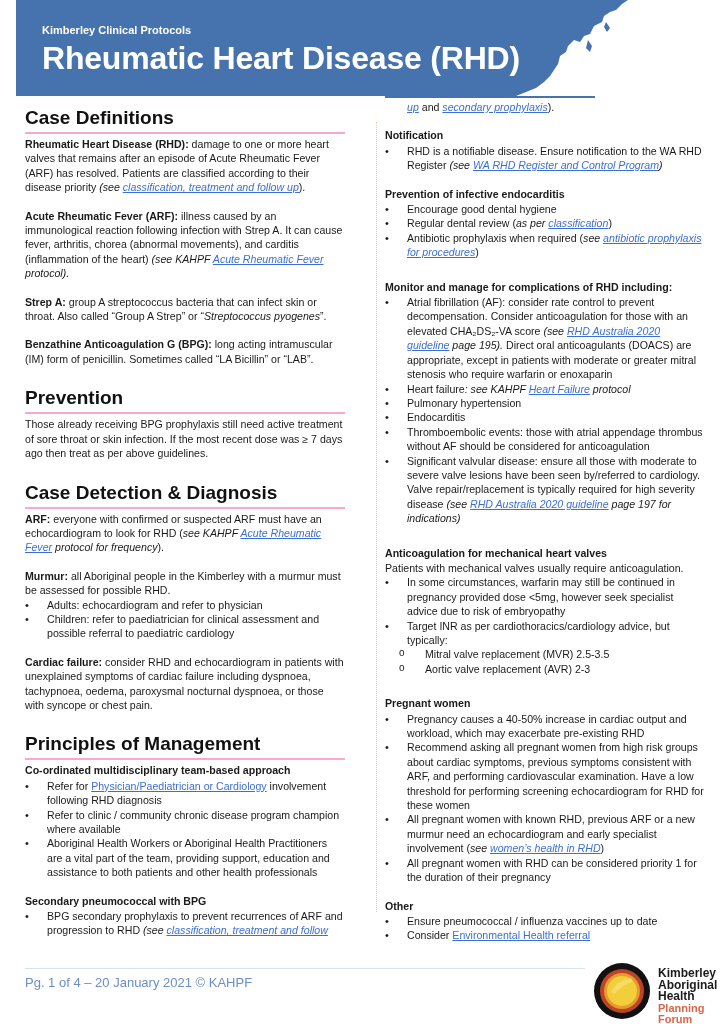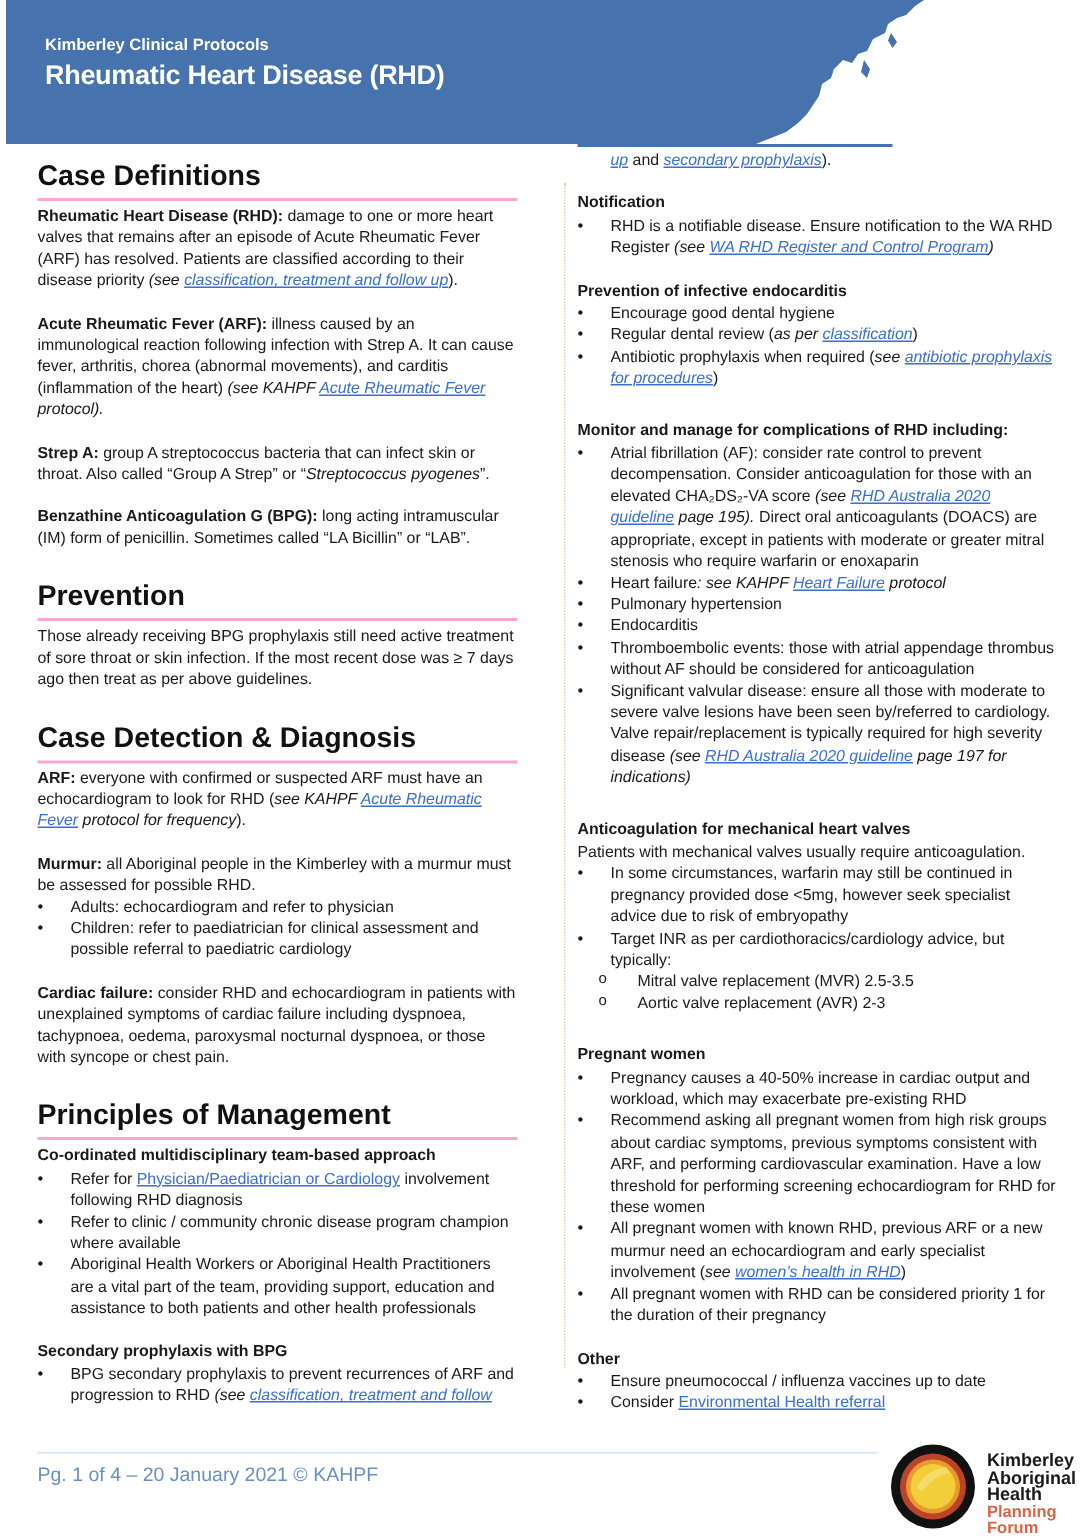--- a/index.html
+++ b/index.html
@@ -1,29 +1,29 @@
 <!DOCTYPE html>
 <html><head>
 <meta charset="utf-8">
 <style>
   * { box-sizing: border-box; margin: 0; padding: 0; }
   html, body { width: 728px; height: 1024px; background: #ffffff; overflow: hidden; }
   body { font-family: "Liberation Sans", sans-serif; color: #1a1a1a; position: relative; }
 
   .header {
-    position: absolute; left: 4px; top: 0; width: 664px; height: 96px;
+    position: absolute; left: 16px; top: 0; width: 664px; height: 96px;
     background: #4673ad; overflow: hidden;
   }
   .header .subtitle {
     position: absolute; left: 26px; top: 24px;
     color: #ffffff; font-size: 11px; font-weight: bold;
   }
   .header .title {
     position: absolute; left: 26px; top: 40px;
-    color: #ffffff; font-size: 18px; font-weight: bold; letter-spacing: -0.2px;
+    color: #ffffff; font-size: 32px; font-weight: bold; letter-spacing: -0.2px;
   }
   .header svg.map { position: absolute; right: 0; top: 0; }
 
   .col { position: absolute; top: 96px; font-size: 10.6px; line-height: 14.4px; }
   .col-left { left: 25px; width: 320px; }
   .col-right { left: 385px; width: 320px; }
 
   h2.section {
     font-size: 19px; font-weight: bold; color: #111;
     padding-bottom: 2px; border-bottom: 2px solid #f9a8d4;
@@ -138,21 +138,21 @@
 
   <section>
     <h2 class="section">Principles of Management</h2>
     <h3 class="sub">Co-ordinated multidisciplinary team-based approach</h3>
     <ul class="bul">
       <li><span>Refer for </span><a class="link plain">Physician/Paediatrician or Cardiology</a><span> involvement following RHD diagnosis</span></li>
       <li>Refer to clinic / community chronic disease program champion where available</li>
       <li>Aboriginal Health Workers or Aboriginal Health Practitioners are a vital part of the team, providing support, education and assistance to both patients and other health professionals</li>
     </ul>
     <div class="gap"></div>
-    <h3 class="sub">Secondary prophylaxis with BPG</h3>
+    <h3 class="sub">Secondary pneumococcal with BPG</h3>
     <ul class="bul">
       <li><span>BPG secondary prophylaxis to prevent recurrences of ARF and progression to RHD </span><i>(see </i><a class="link">classification, treatment and follow</a></li>
     </ul>
   </section>
 </div>
 
 <div class="right-top-bar"></div>
 <div class="dotted-margin"></div>
 
 <div class="col col-right">

